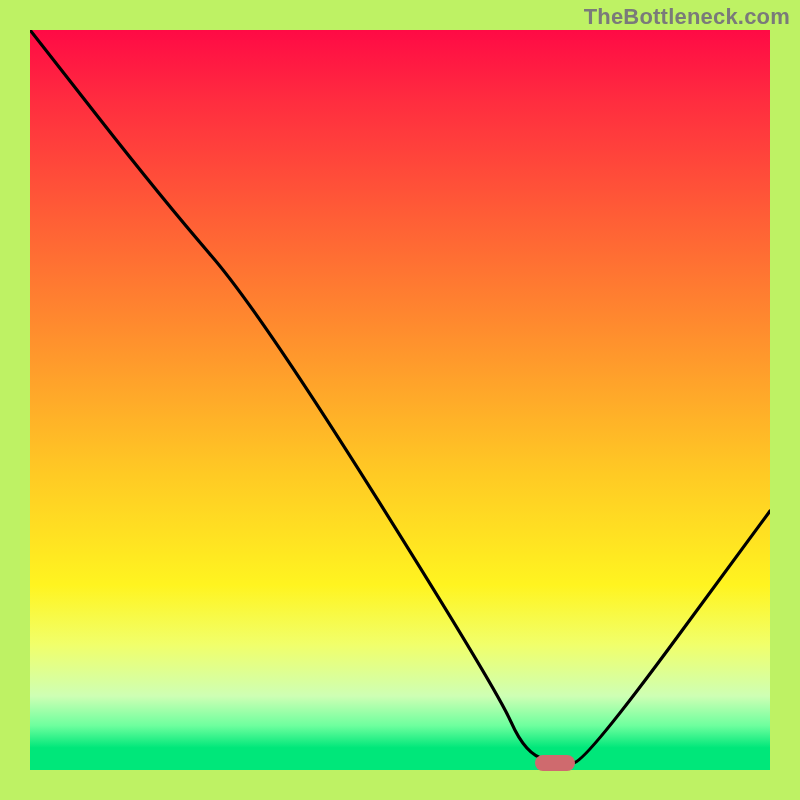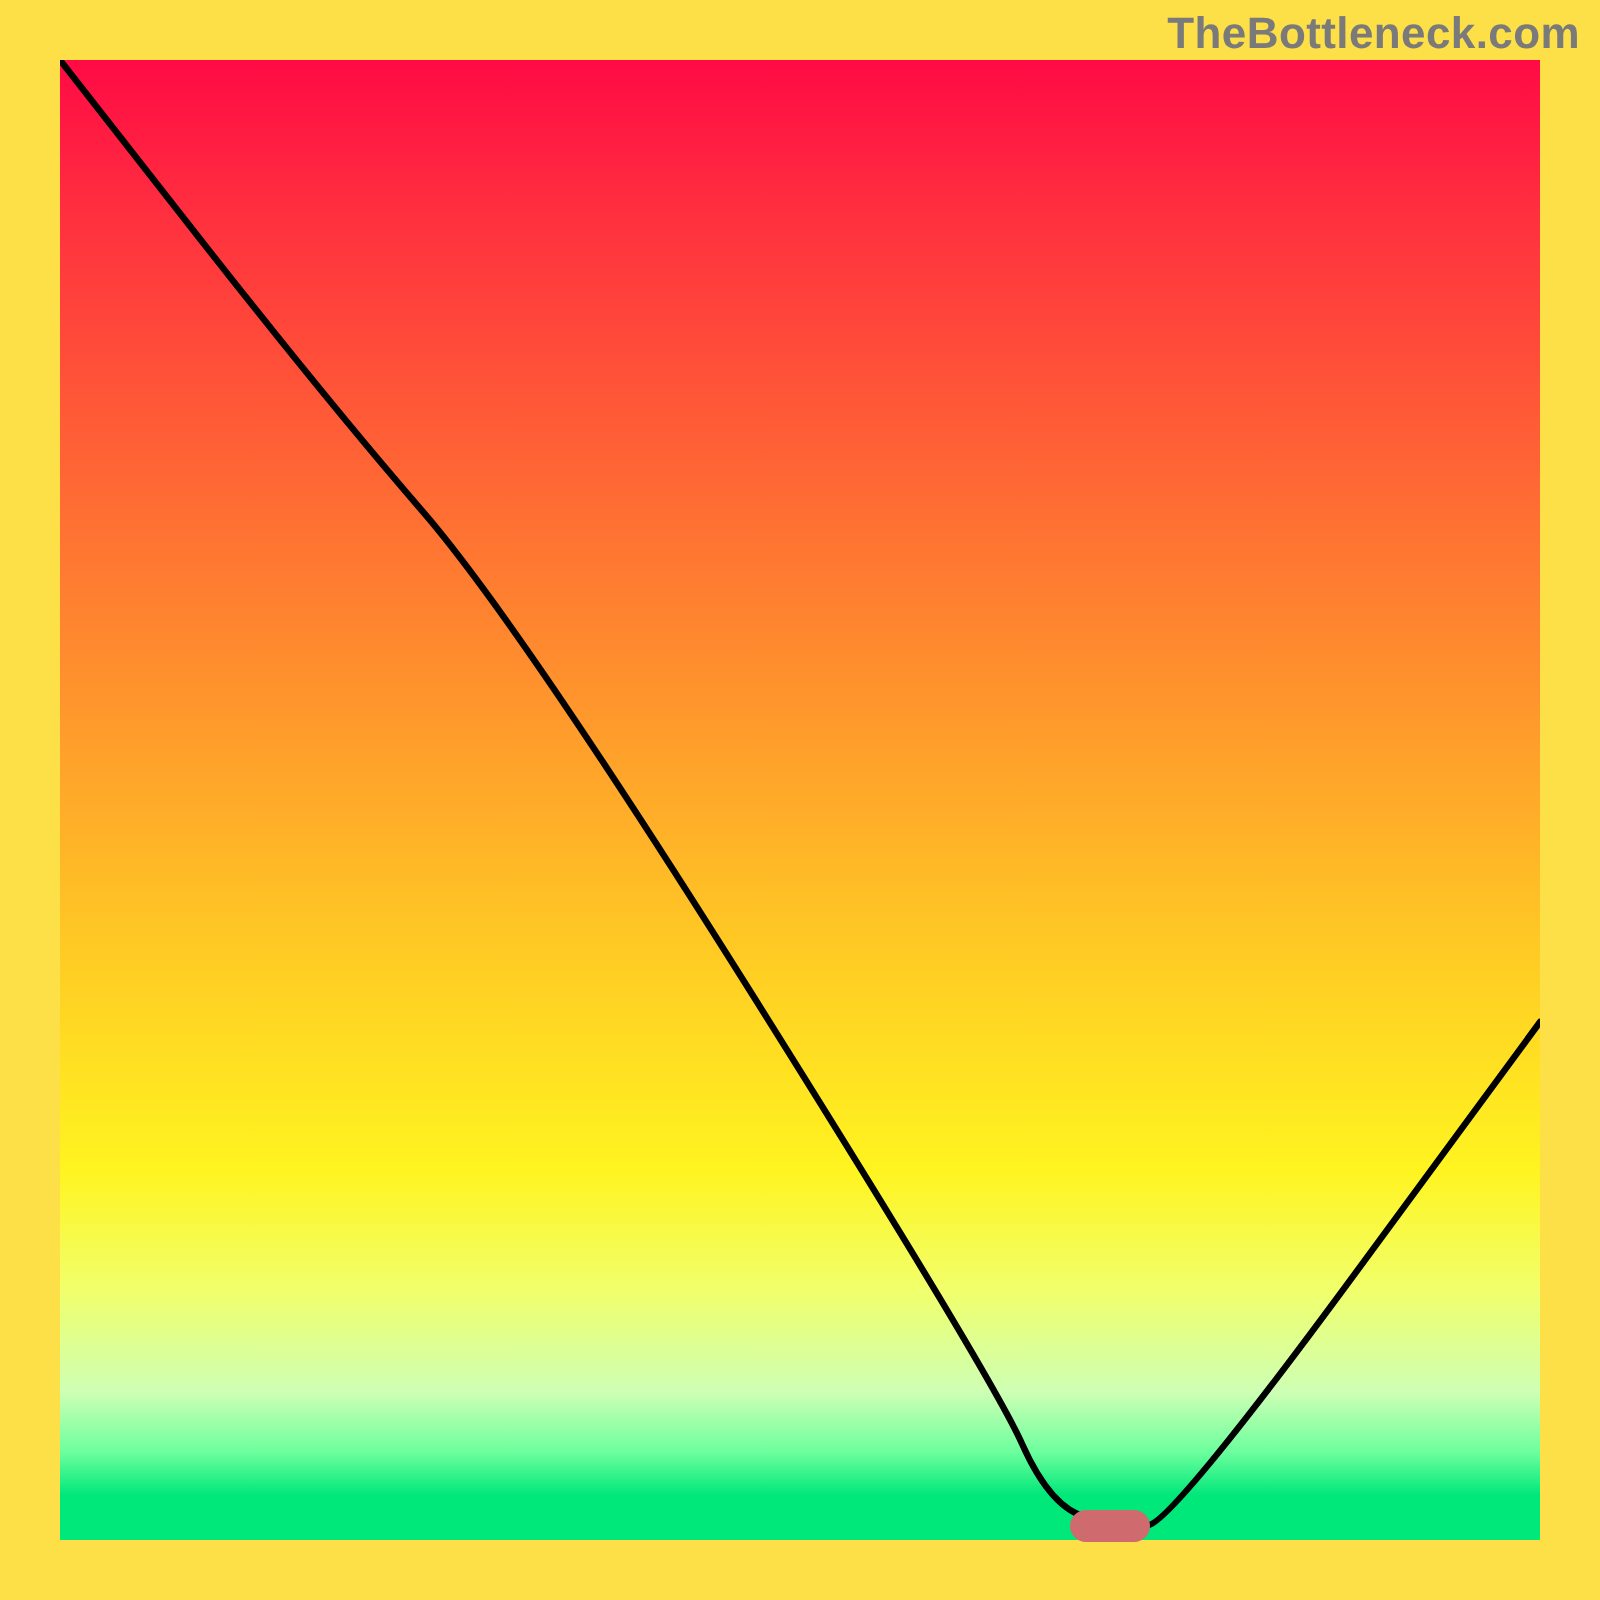--- a/index.html
+++ b/index.html
@@ -9,21 +9,21 @@
     height: 800px;
     background: #000;
     overflow: hidden;
   }
   .frame {
     position: absolute;
     left: 0;
     top: 0;
     width: 800px;
     height: 800px;
-    background: #fde047;
+    background: #bef264;
   }
   .plot-area {
     position: absolute;
     left: 30px;
     top: 30px;
     width: 740px;
     height: 740px;
     background: linear-gradient(to bottom,
       #ff0a45 0%,
       #ff2e3f 10%,

